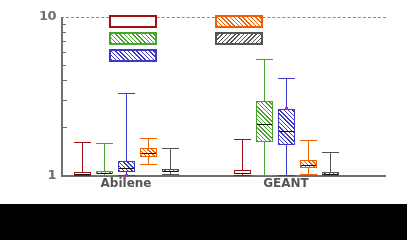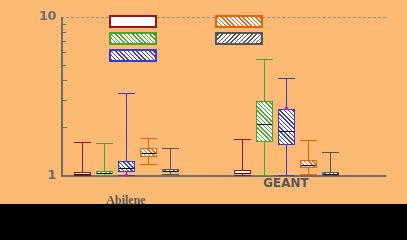--- a/index.html
+++ b/index.html
@@ -1,18 +1,18 @@
 <!DOCTYPE html>
 <html><head>
 <meta charset="utf-8">
 <style>
   html,body{margin:0;padding:0;background:#000;}
   body{width:407px;height:204px;overflow:hidden;
        font-family:"DejaVu Sans","Liberation Sans",sans-serif;}
-  #fig{position:relative;width:407px;height:204px;background:#fdba74;}
+  #fig{position:relative;width:407px;height:204px;background:#ffffff;}
 
   .axis-line{position:absolute;background:#6e6e6e;}
   .tick{position:absolute;background:#6e6e6e;height:1px;}
   .ytick-label{position:absolute;color:#6e6e6e;font-size:13px;font-weight:bold;
                text-align:right;letter-spacing:-0.5px;line-height:1;}
   .gridline{position:absolute;height:0;border-top:1px dashed #8a8a8a;}
   .xlabel{position:absolute;color:#555;font-size:12px;font-weight:bold;
           text-align:center;letter-spacing:0px;line-height:1;}
 
   
@@ -134,17 +134,17 @@
       </div>
     </div>
   <div id="legend-layer">
       <div class="legend-sw" style="left: 109px; top: 15px; width: 48px; height: 13px; border-color: rgb(160, 16, 16); background: rgb(255, 255, 255);"></div>
       <div class="legend-sw" style="left: 109px; top: 32px; width: 48px; height: 13px; border-color: rgb(74, 163, 44); background: repeating-linear-gradient(45deg, rgb(74, 163, 44) 0px, rgb(74, 163, 44) 1px, rgb(255, 255, 255) 1px, rgb(255, 255, 255) 3px);"></div>
       <div class="legend-sw" style="left: 109px; top: 49px; width: 48px; height: 13px; border-color: rgb(59, 59, 200); background: repeating-linear-gradient(45deg, rgb(59, 59, 200) 0px, rgb(59, 59, 200) 1px, rgb(255, 255, 255) 1px, rgb(255, 255, 255) 3px), repeating-linear-gradient(-45deg, rgb(59, 59, 200) 0px, rgb(59, 59, 200) 1px, transparent 1px, transparent 3px);"></div>
       <div class="legend-sw" style="left: 215px; top: 15px; width: 48px; height: 13px; border-color: rgb(240, 96, 0); background: repeating-linear-gradient(45deg, rgb(240, 96, 0) 0px, rgb(240, 96, 0) 1px, rgb(255, 255, 255) 1px, rgb(255, 255, 255) 3px);"></div>
       <div class="legend-sw" style="left: 215px; top: 32px; width: 48px; height: 13px; border-color: rgb(85, 85, 85); background: repeating-linear-gradient(-45deg, rgb(85, 85, 85) 0px, rgb(85, 85, 85) 1px, rgb(255, 255, 255) 1px, rgb(255, 255, 255) 3px);"></div>
     </div>
   <div id="xlabels-layer">
-      <div class="xlabel" style="left: 76px; top: 194px; width: 100px; font-family: Liberation Serif, serif;">Abilene</div>
+      <div class="xlabel" style="left: 76px; top: 177px; width: 100px;">Abilene</div>
       <div class="xlabel" style="left: 236px; top: 177px; width: 100px;">GEANT</div>
     </div>
 
 </div>
 
 </body></html>

